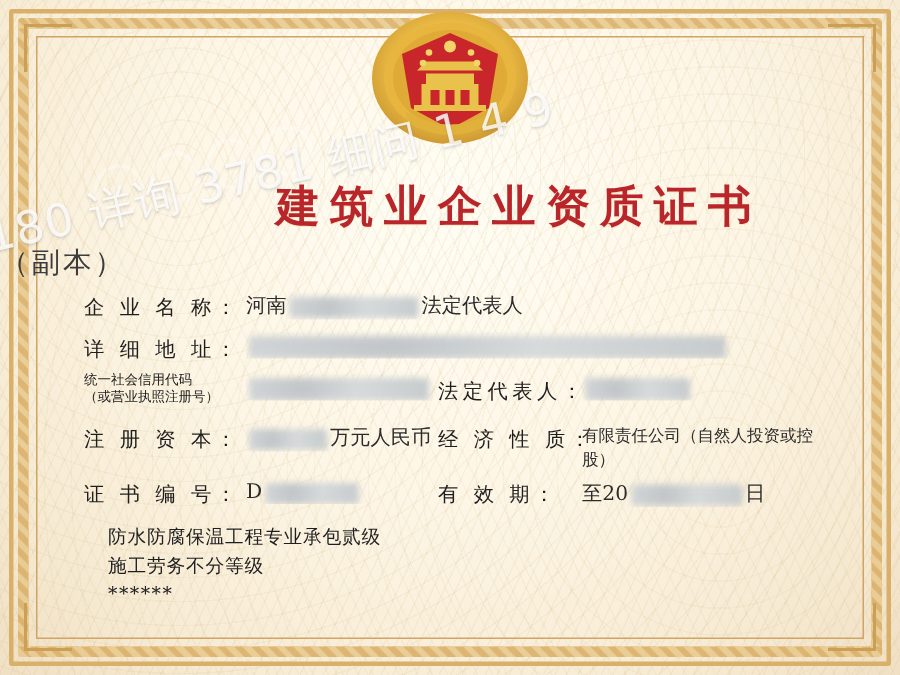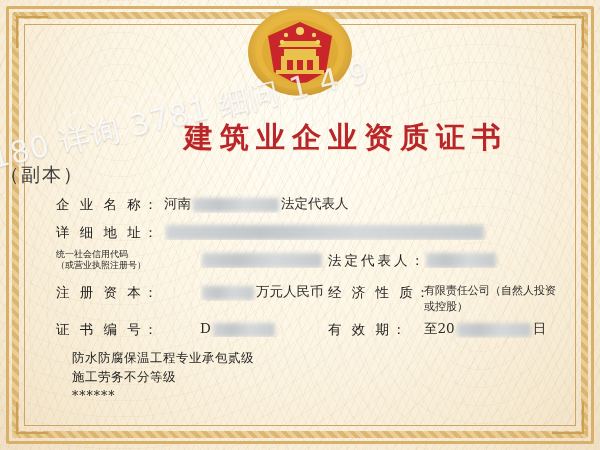--- a/index.html
+++ b/index.html
@@ -155,21 +155,20 @@
   .val {
     flex: 1;
     font-size: 13.5px;
     padding-top: 3px;
     white-space: nowrap;
     overflow: hidden;
   }
   .val.two {
     flex: none;
     width: 170px;
-    margin-left: 36px;
   }
   .val.wrap {
     white-space: normal;
     line-height: 16px;
   }
 
   
   .blur {
     display: inline-block;
     vertical-align: middle;

